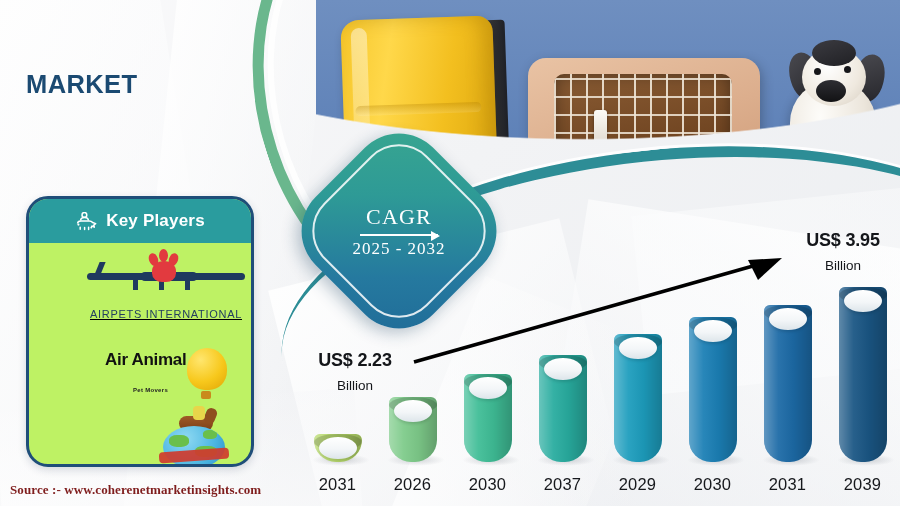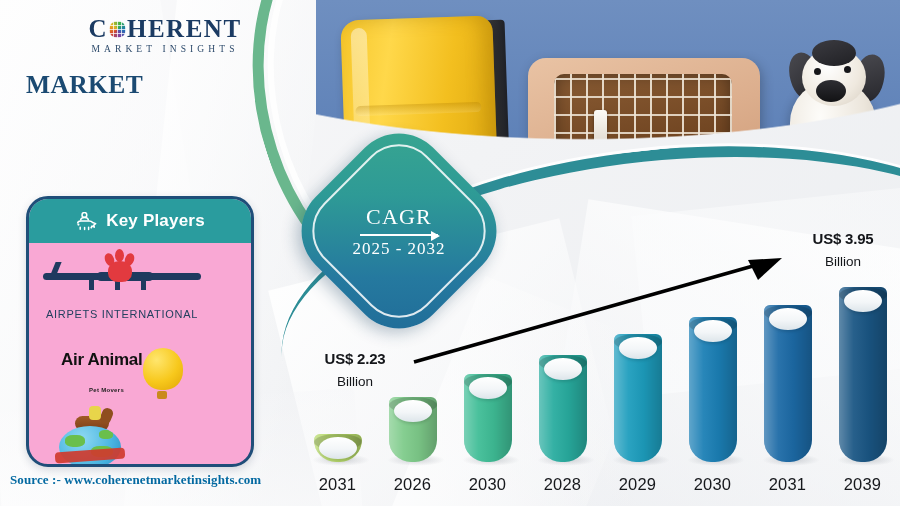--- a/index.html
+++ b/index.html
@@ -160,34 +160,34 @@
       repeating-linear-gradient(0deg,rgba(255,255,255,.75) 0 1px,transparent 1px 4px),
       repeating-linear-gradient(90deg,rgba(255,255,255,.75) 0 1px,transparent 1px 4px),
       conic-gradient(from 20deg,#3bb44a,#1a73b8,#7d3fa0,#d64b2a,#e8b720,#3bb44a);
   }
   .logo-sub{font-size:9.5px;letter-spacing:4.1px;color:#2d4a6b;margin-top:3px;
     font-family:"Liberation Serif",serif;white-space:nowrap;}
 
   
   .title{position:absolute;left:26px;top:68px;width:300px;
     font-size:25.5px;font-weight:700;line-height:1.32;color:#1b4a72;letter-spacing:.4px;}
-  .title .l2{display:block;font-family:Liberation Serif, serif;}
+  .title .l2{display:block;}
 
   
   .kp-card{
     position:absolute;left:26px;top:196px;width:222px;height:265px;
-    border:3px solid #1f4e79;border-radius:22px;background:#f9a8d4;overflow:hidden;
+    border:3px solid #1f4e79;border-radius:22px;background:#bef264;overflow:hidden;
     box-shadow:0 3px 9px rgba(20,40,70,.16);
   }
   .kp-head{
     height:44px;background:#2a9c9e;display:flex;align-items:center;justify-content:center;gap:9px;
   }
   .kp-head-label{color:#ffffff;font-size:17px;font-weight:700;letter-spacing:.2px;}
-  .kp-body{height:221px;display:flex;flex-direction:column;align-items:flex-start;
-    justify-content:space-around;padding:6px 8px 8px;}
+  .kp-body{height:221px;display:flex;flex-direction:column;align-items:flex-end;
+    justify-content:space-around;padding:6px 0 8px;text-decoration:underline;}
   .kp-logo{display:flex;flex-direction:column;align-items:center;}
 
   
   .airpets{position:relative;width:170px;height:56px;}
   .plane{position:absolute;left:6px;top:22px;width:158px;height:7px;border-radius:4px;
     background:#1f3a5f;}
   .plane:before{content:"";position:absolute;left:54px;top:-1px;width:56px;height:9px;
     border-radius:4px;background:#1f3a5f;}
   .plane-tail{position:absolute;left:16px;top:11px;width:6px;height:13px;background:#1f3a5f;
     transform:skewX(-22deg);}
@@ -253,21 +253,21 @@
   .cagr-label{font-size:22px;letter-spacing:1.2px;}
   .cagr-value{font-size:30px;font-weight:700;margin-top:-1px;letter-spacing:.4px;}
   .cagr-rule{width:78px;height:0;margin:4px 0 3px;position:relative;
     border-top:2.4px solid #ffffff;}
   .cagr-rule:after{content:"";position:absolute;right:-2px;top:-5px;
     border-left:9px solid #ffffff;border-top:5px solid transparent;border-bottom:5px solid transparent;}
   .cagr-range{font-size:17px;letter-spacing:1px;}
 
   
   .callout{position:absolute;text-align:center;color:#14161a;}
-  .callout .amount{font-size:15px;font-weight:800;letter-spacing:-.2px;white-space:nowrap;}
+  .callout .amount{font-size:18px;font-weight:800;letter-spacing:-.2px;white-space:nowrap;}
   .callout .unit{font-size:13.5px;font-weight:400;margin-top:7px;}
   #callout-start{left:304px;top:350px;width:102px;}
   #callout-end{left:788px;top:230px;width:110px;}
 
   
   .trend-arrow{position:absolute;left:410px;top:250px;width:380px;height:120px;overflow:visible;}
 
   
   .chart{position:absolute;left:300px;top:276px;width:600px;height:220px;}
   .bar-col{position:absolute;bottom:0;width:56px;text-align:center;}
@@ -280,22 +280,22 @@
     box-shadow:0 2px 3px rgba(0,0,0,.12);}
   .cyl-shade{position:absolute;inset:0;border-radius:6px 6px 22px 22px;
     background:linear-gradient(90deg,rgba(255,255,255,.30) 0%,rgba(255,255,255,.06) 30%,
       rgba(0,0,0,.05) 62%,rgba(0,0,0,.22) 100%);}
   .bar-shadow{position:absolute;bottom:30px;left:2px;width:58px;height:12px;border-radius:50%;
     background:radial-gradient(ellipse,rgba(60,70,85,.22),rgba(60,70,85,0) 70%);}
   .bar-label{position:absolute;bottom:2px;left:0;right:0;font-size:16.5px;color:#16181c;
     letter-spacing:.2px;}
 
   
-  .source{position:absolute;left:10px;bottom:18px;font-family:"Liberation Serif",serif;
-    font-size:13px;font-weight:700;color:#0369a1;letter-spacing:.1px;}
+  .source{position:absolute;left:10px;bottom:8px;font-family:"Liberation Serif",serif;
+    font-size:13px;font-weight:700;color:#7f1d1d;letter-spacing:.1px;}
 </style>
 </head>
 <body>
 
 <div id="infographic">
 
   <div class="bg-base"></div>
   <div class="facet f1"></div>
   <div class="facet f2"></div>
   <div class="facet f3"></div>
@@ -325,24 +325,20 @@
       <div class="dog-patch"></div>
       <div class="dog-eye eye-l"></div>
       <div class="dog-eye eye-r"></div>
       <div class="dog-muzzle"></div>
     </div>
   </div>
   <div class="photo-curve"></div>
   <div class="green-arc"></div>
   <div class="white-arc"></div>
 
-  <div class="logo">
-    <div class="logo-main"><span>C</span><span class="globe-o"></span><span>HERENT</span></div>
-    <div class="logo-sub">MARKET INSIGHTS</div>
-  </div>
 
   <div class="title">
     <span class="l2">MARKET</span>
   </div>
 
   <div class="kp-card">
     <div class="kp-head">
       <svg width="22" height="19" viewBox="0 0 22 19">
         <circle cx="9.4" cy="2.9" r="2.4" fill="none" stroke="#fff" stroke-width="1.5"></circle>
         <path d="M5.6 8.6c0-2 1.8-3.2 3.9-3.2s3.9 1.2 3.9 3.2" fill="none" stroke="#fff" stroke-width="1.5"></path>
@@ -461,21 +457,21 @@
       </div>
       <div class="bar-col" style="left: 234.5px;">
         <div class="bar-shadow"></div>
         <div class="cyl" title="2028: 2.85 US$ Billion" style="height: 107px;">
           <div class="cyl-body" style="background: rgb(40, 172, 159);">
             <div class="cyl-shade"></div>
           </div>
           <div class="cyl-top"></div>
           <div class="cyl-fill"></div>
         </div>
-        <div class="bar-label">2028</div>
+        <div class="bar-label">2037</div>
       </div>
       <div class="bar-col" style="left: 309.5px;">
         <div class="bar-shadow"></div>
         <div class="cyl" title="2029: 3.09 US$ Billion" style="height: 128px;">
           <div class="cyl-body" style="background: rgb(29, 157, 189);">
             <div class="cyl-shade"></div>
           </div>
           <div class="cyl-top"></div>
           <div class="cyl-fill"></div>
         </div>

